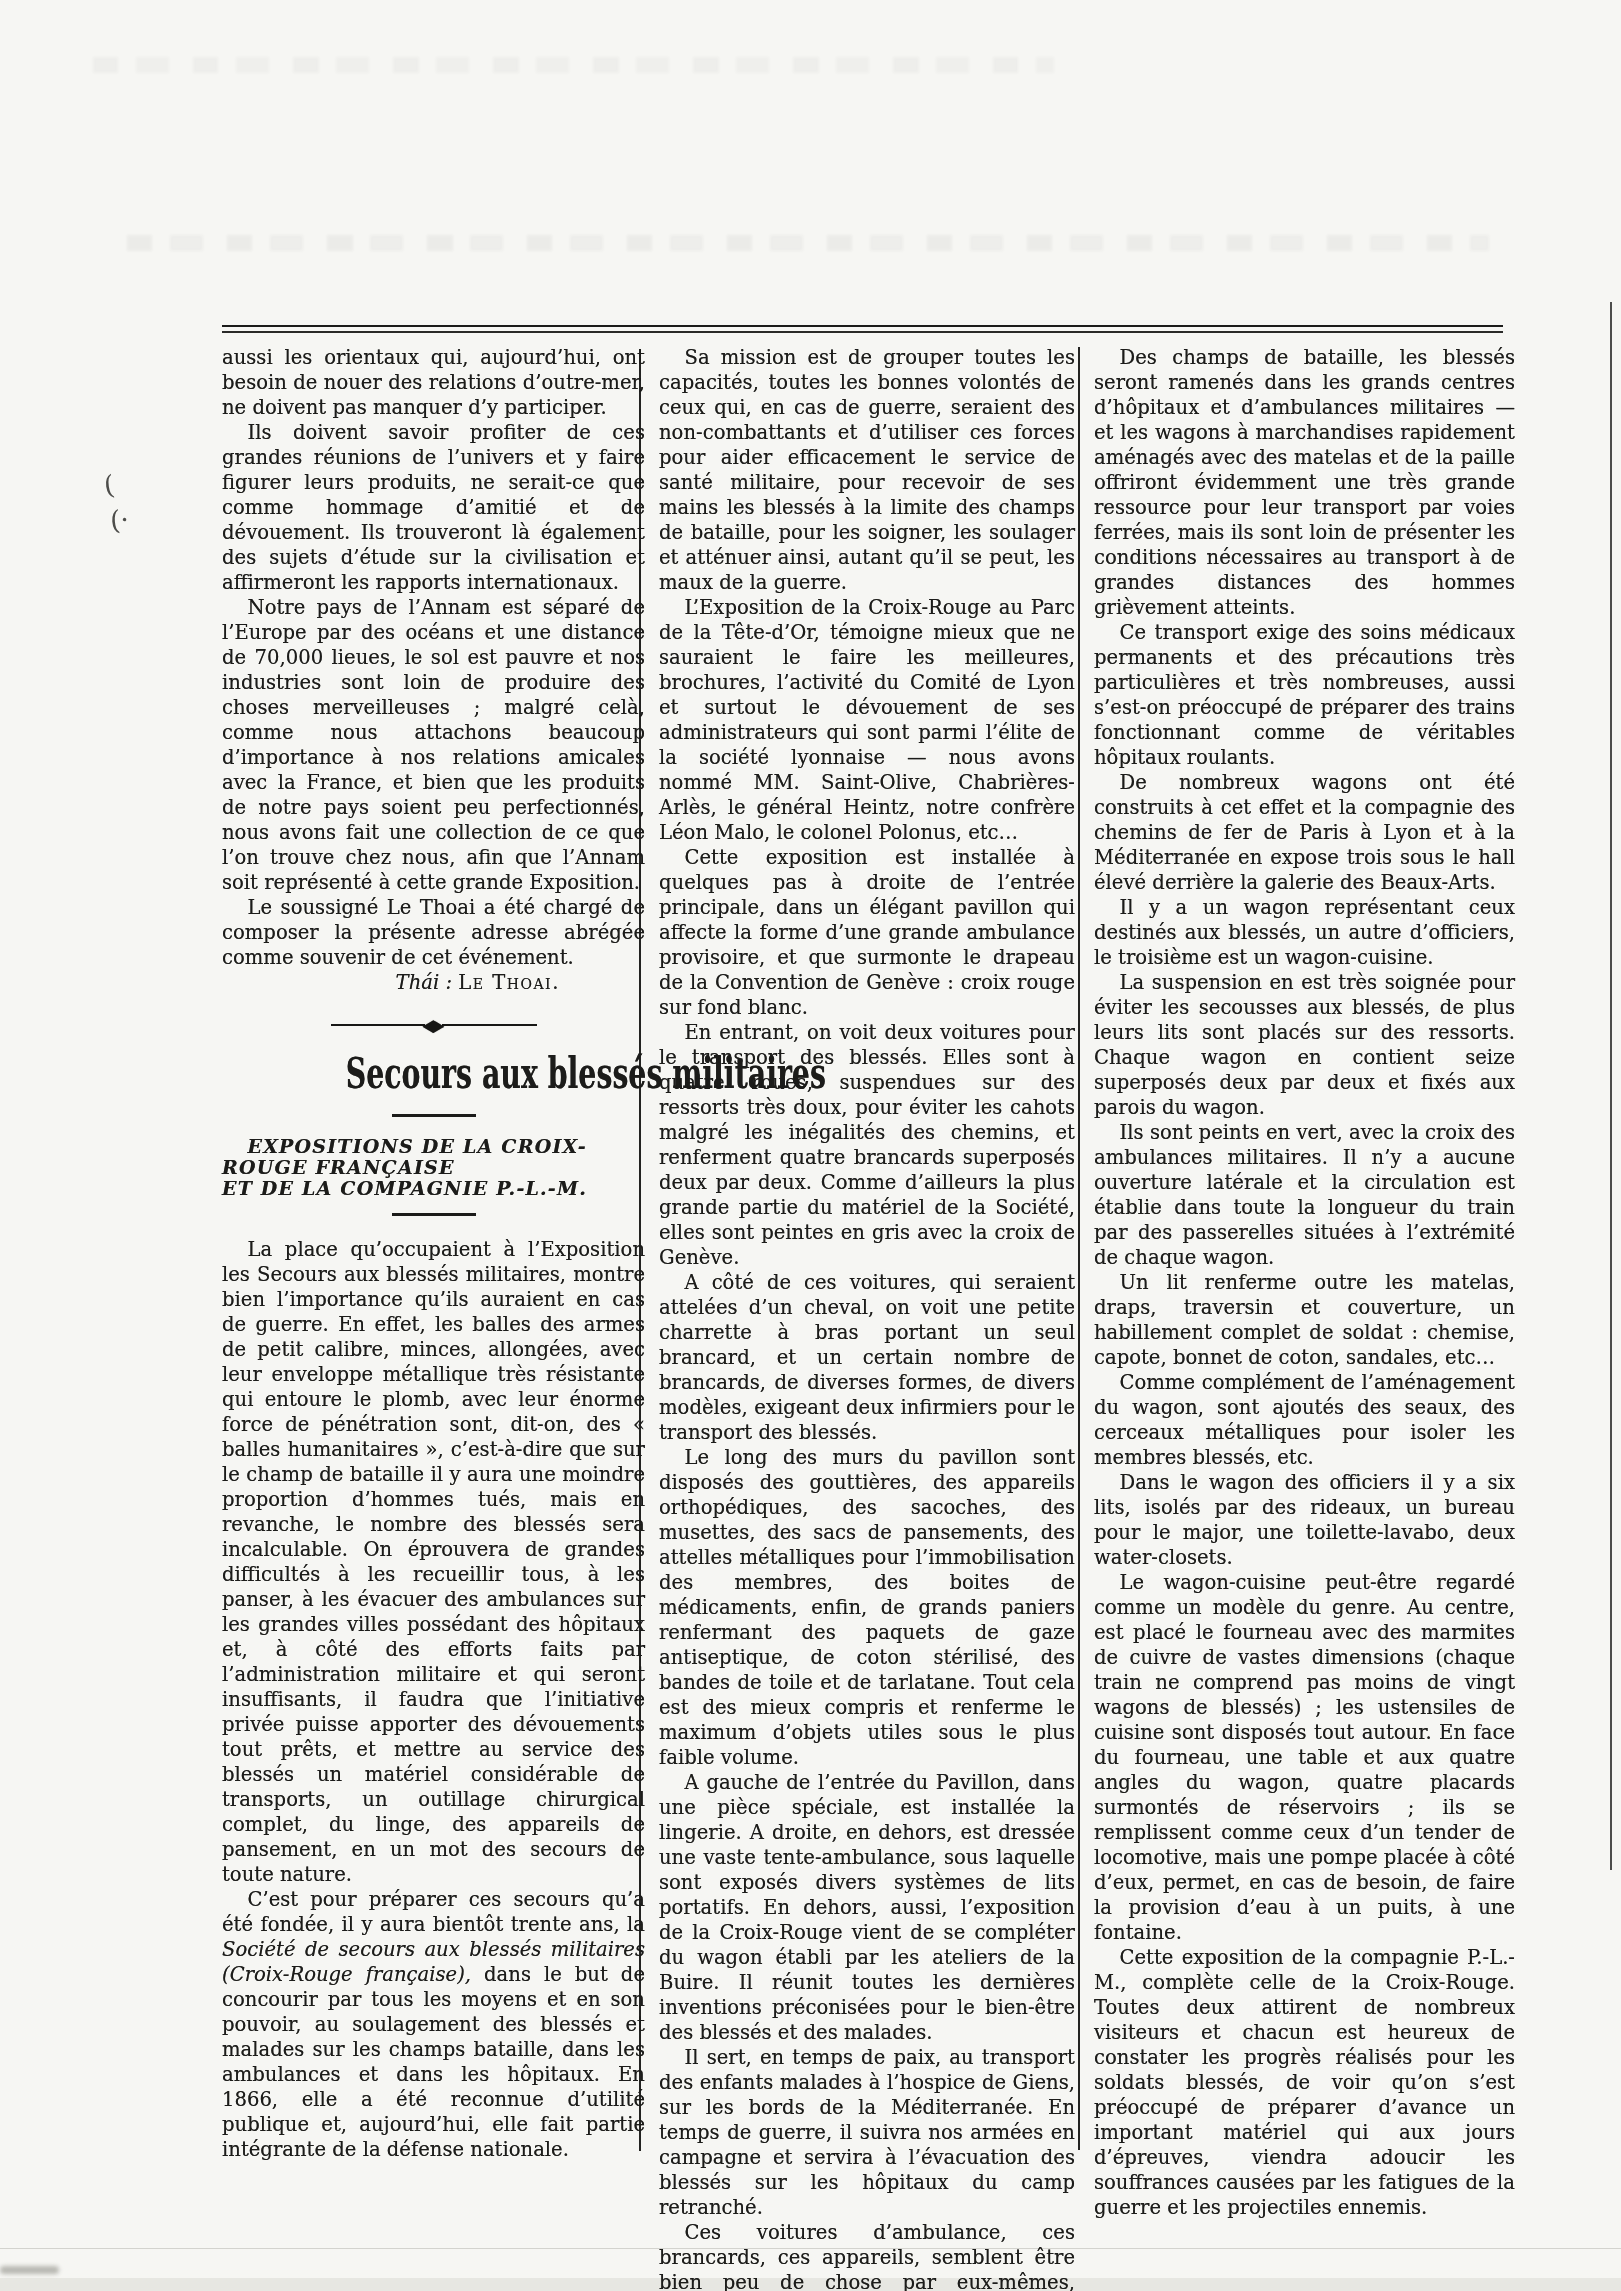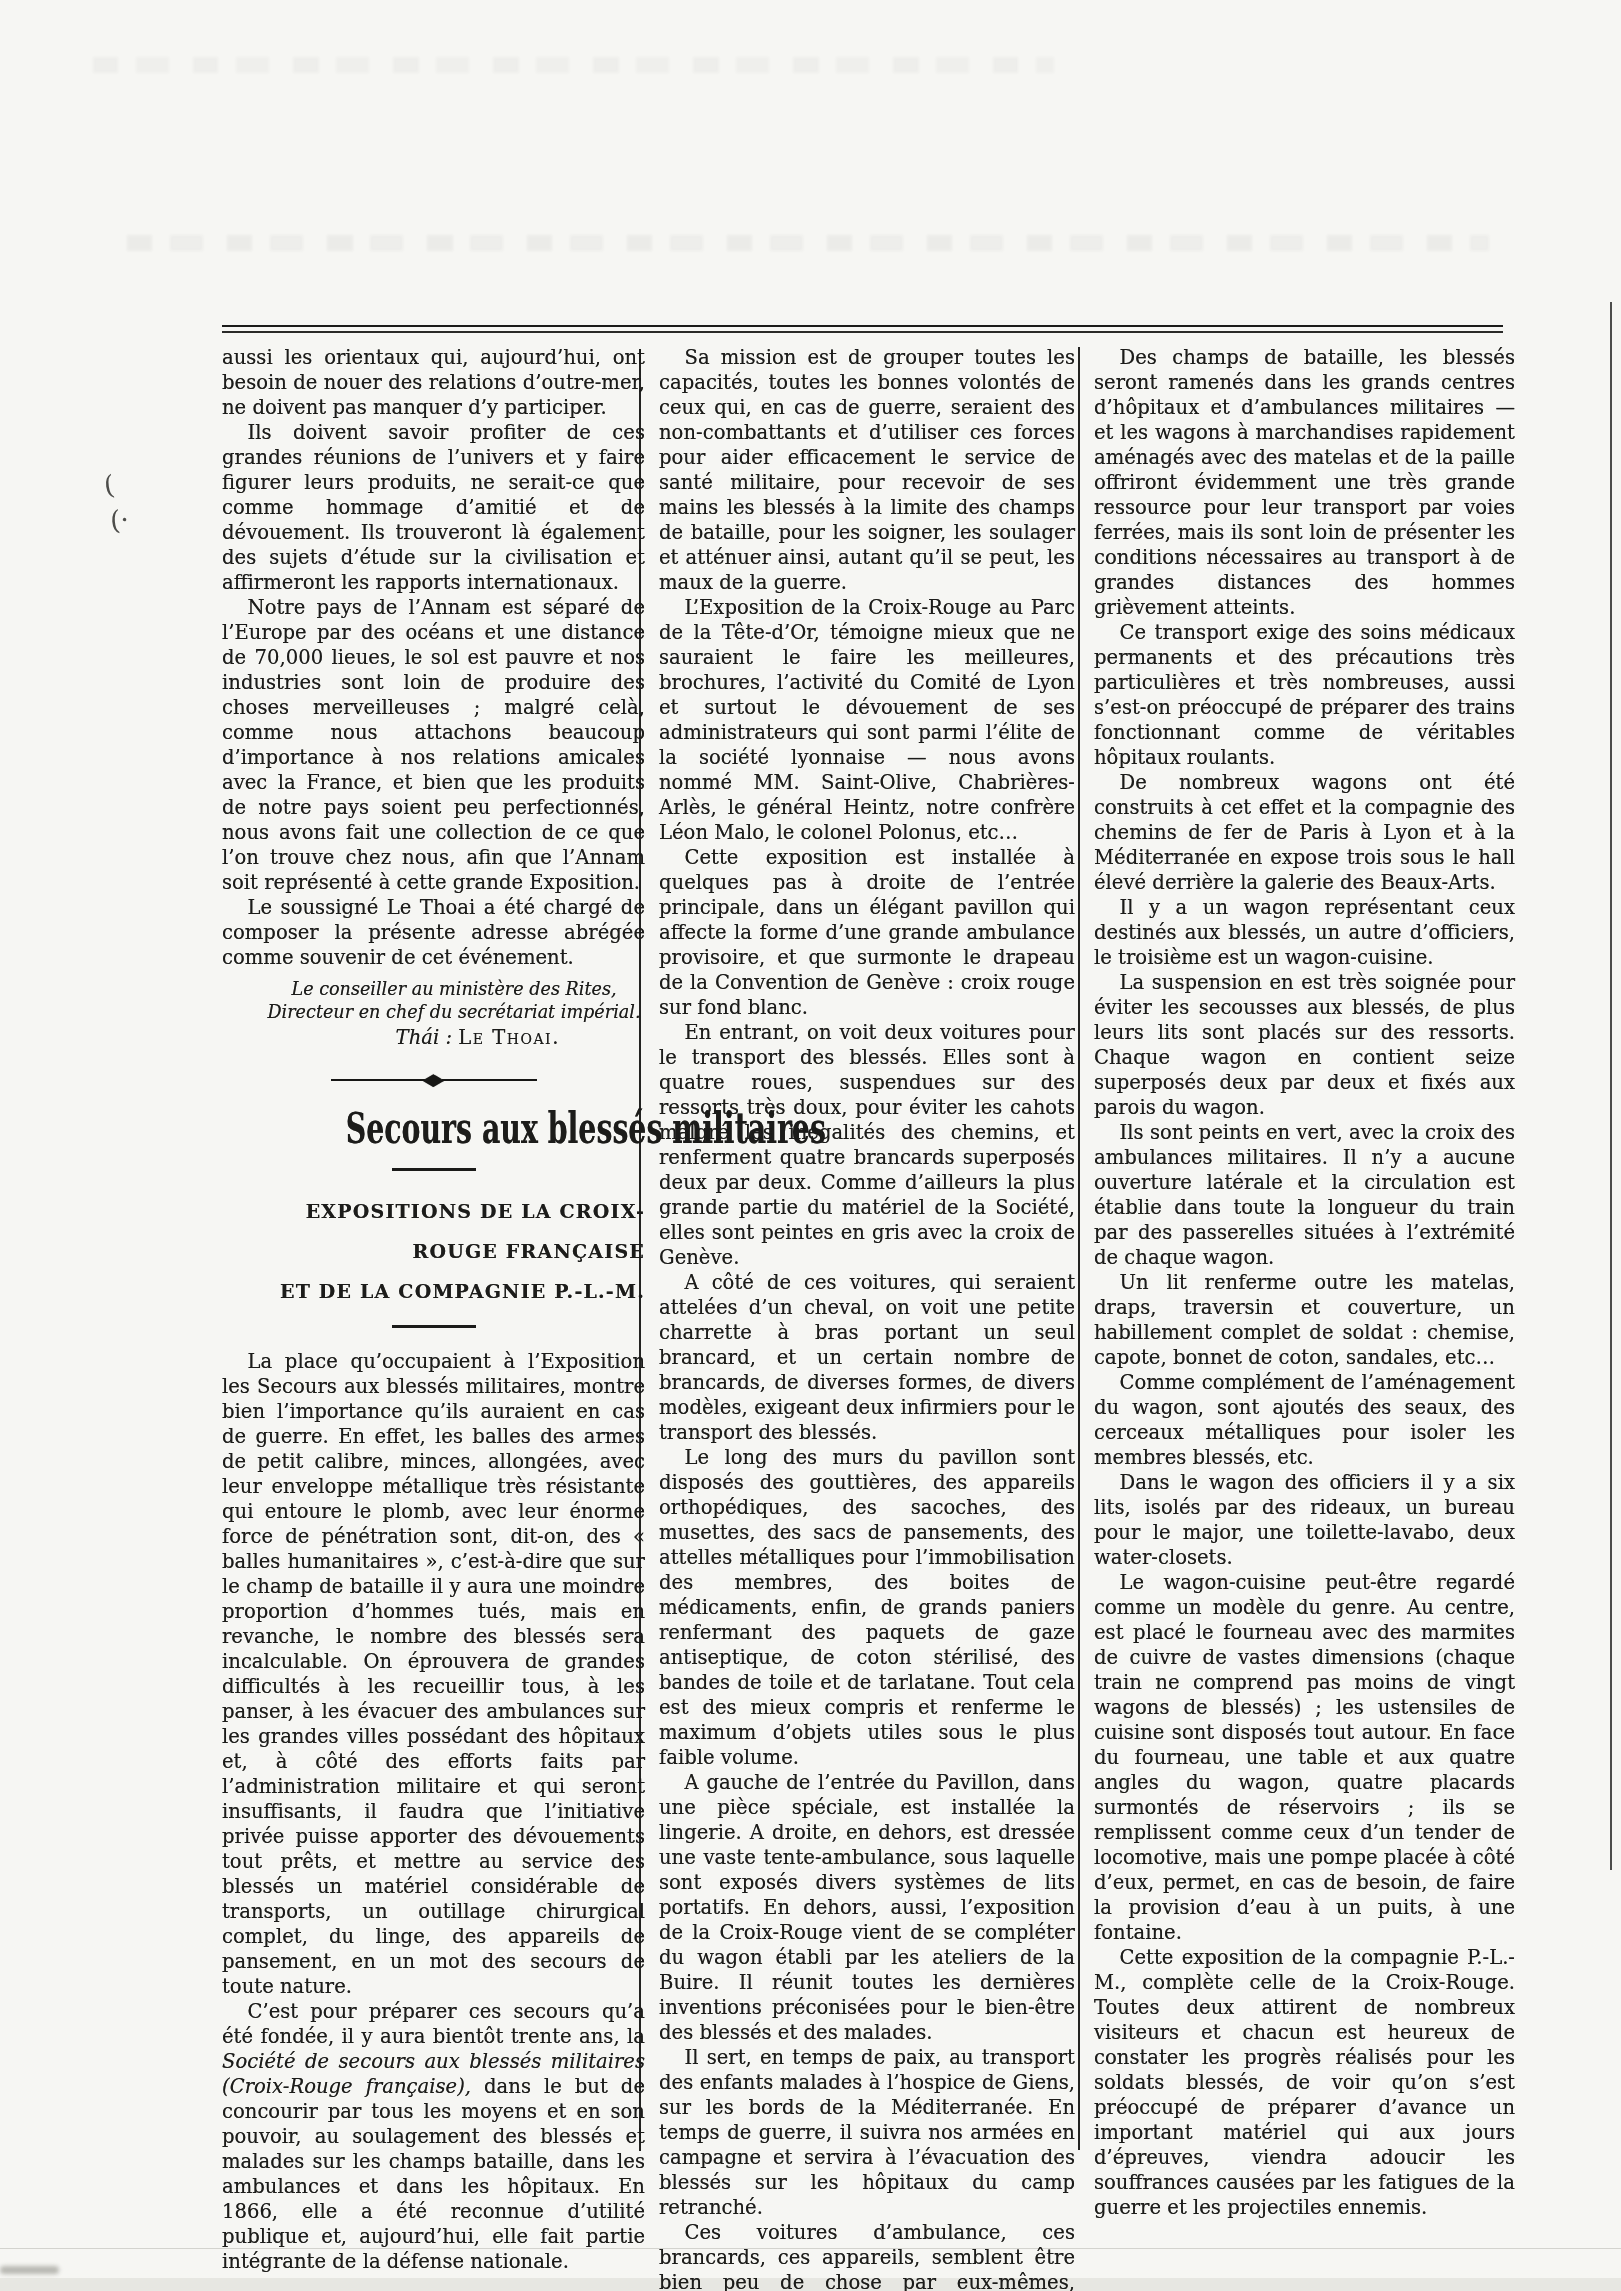--- a/index.html
+++ b/index.html
@@ -70,22 +70,22 @@
   .article-title-wrap{text-align:right;margin:15.7px 0 0 0;}
   .article-title{
     display:inline-block;white-space:nowrap;
     font-size:43px;line-height:49px;font-weight:bold;
     transform:scaleX(.66);transform-origin:50% 50%;
     letter-spacing:0;
   }
   .mini-rule{width:84px;height:2.9px;background:#1b1b19;margin:15.7px auto 19.6px auto;}
   .mini-rule.second{margin:13.7px auto 21.6px auto;}
   .subtitle{
-    text-align:right;font-weight:bold;font-size:19px;line-height:40px;
-    letter-spacing:1.2px;margin:0;text-indent:0;
+    text-align:left;font-weight:bold;font-size:19px;line-height:21px;
+    letter-spacing:1.2px;margin:0;text-indent:0;font-style:italic;
   }
 </style>
 </head>
 <body>
 
 <div class="page">
 
   <div class="ghost-band ghost-1"></div>
   <div class="ghost-band ghost-2"></div>
   <div class="top-rule"></div>
@@ -98,24 +98,20 @@
   <div class="bottom-strip"></div>
   <div class="bottom-blot"></div>
 
   <div class="col col-1">
     <p class="noindent">aussi les orientaux qui, aujourd’hui, ont besoin de nouer des relations d’outre-mer, ne doivent pas manquer d’y participer.</p>
     <p>Ils doivent savoir profiter de ces grandes réunions de l’univers et y faire figurer leurs produits, ne serait-ce que comme hommage d’amitié et de dévouement. Ils trouveront là également des sujets d’étude sur la civilisation et affirmeront les rapports internationaux.</p>
     <p>Notre pays de l’Annam est séparé de l’Europe par des océans et une distance de 70,000 lieues, le sol est pauvre et nos industries sont loin de produire des choses merveilleuses ; malgré celà, comme nous attachons beaucoup d’importance à nos relations amicales avec la France, et bien que les produits de notre pays soient peu perfectionnés, nous avons fait une collection de ce que l’on trouve chez nous, afin que l’Annam soit représenté à cette grande Exposition.</p>
     <p>Le soussigné Le Thoai a été chargé de composer la présente adresse abrégée comme souvenir de cet événement.</p>
 
 
-    <div class="role">
-      <div>Le conseiller au ministère des Rites,</div>
-      <div>Directeur en chef du secrétariat impérial.</div>
-    </div>
 
     <p class="signed">
       <span class="sig-label">Thái : </span><span class="sig-name">Le Thoai.</span>
     </p>
 
     <div class="diamond-rule">
       <span class="bar"></span>
       <span class="diamond">◆</span>
       <span class="bar"></span>
     </div>

